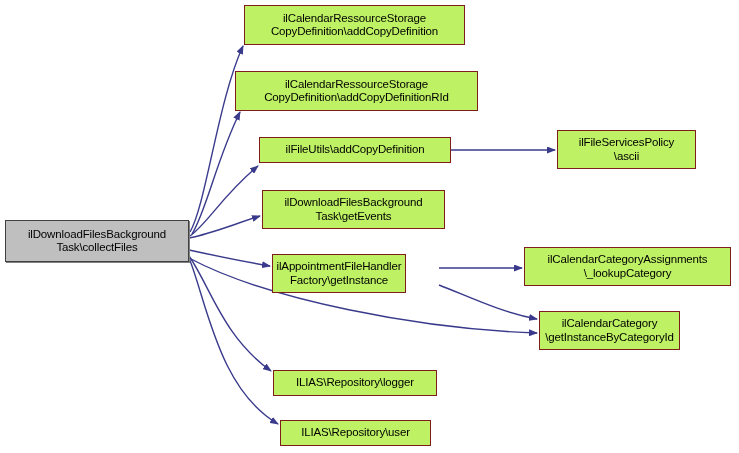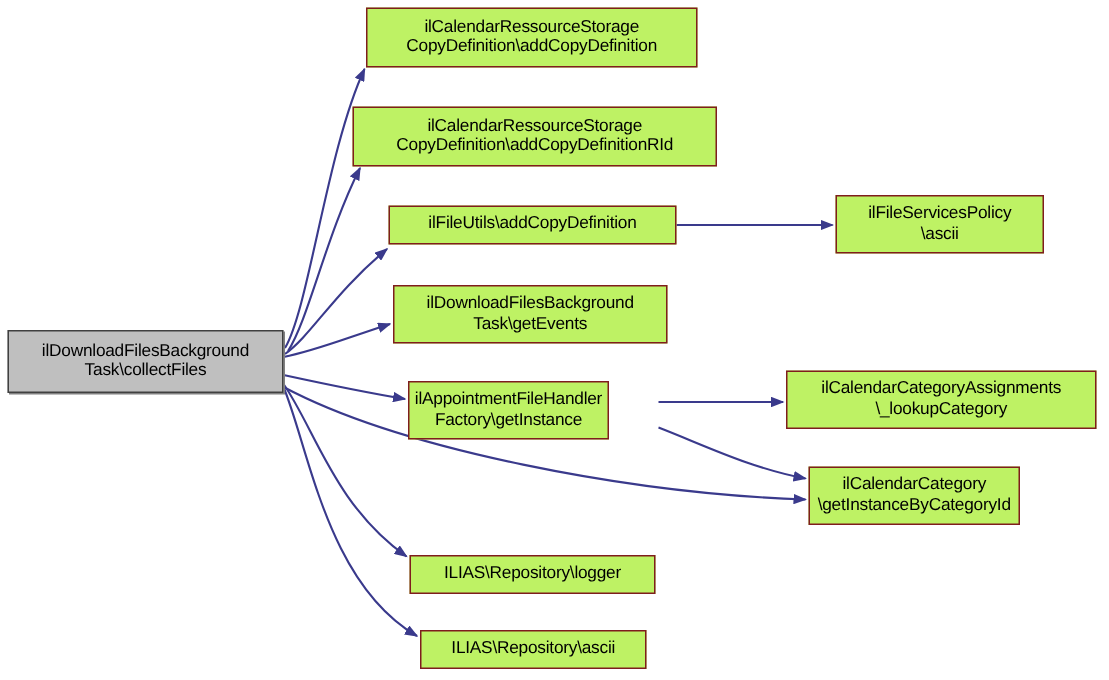--- a/index.html
+++ b/index.html
@@ -86,21 +86,21 @@
       <div class="node" style="left: 244px; top: 5px; width: 221px; height: 40px;"><span class="node-label">ilCalendarRessourceStorage
 CopyDefinition\addCopyDefinition</span></div>
       <div class="node" style="left: 235px; top: 71px; width: 243px; height: 40px;"><span class="node-label">ilCalendarRessourceStorage
 CopyDefinition\addCopyDefinitionRId</span></div>
       <div class="node" style="left: 259px; top: 137px; width: 192px; height: 26px;"><span class="node-label">ilFileUtils\addCopyDefinition</span></div>
       <div class="node" style="left: 262px; top: 190px; width: 183px; height: 39px;"><span class="node-label">ilDownloadFilesBackground
 Task\getEvents</span></div>
       <div class="node" style="left: 272px; top: 254px; width: 134px; height: 39px;"><span class="node-label">ilAppointmentFileHandler
 Factory\getInstance</span></div>
       <div class="node" style="left: 273px; top: 370px; width: 164px; height: 26px;"><span class="node-label">ILIAS\Repository\logger</span></div>
-      <div class="node" style="left: 280px; top: 420px; width: 151px; height: 26px;"><span class="node-label">ILIAS\Repository\ascii</span></div>
+      <div class="node" style="left: 280px; top: 420px; width: 151px; height: 26px;"><span class="node-label">ILIAS\Repository\user</span></div>
       <div class="node" style="left: 557px; top: 130px; width: 139px; height: 39px;"><span class="node-label">ilFileServicesPolicy
 \ascii</span></div>
       <div class="node" style="left: 524px; top: 247px; width: 207px; height: 39px;"><span class="node-label">ilCalendarCategoryAssignments
 \_lookupCategory</span></div>
       <div class="node" style="left: 539px; top: 311px; width: 141px; height: 39px;"><span class="node-label">ilCalendarCategory
 \getInstanceByCategoryId</span></div>
     </div>
 
 </div>
 

